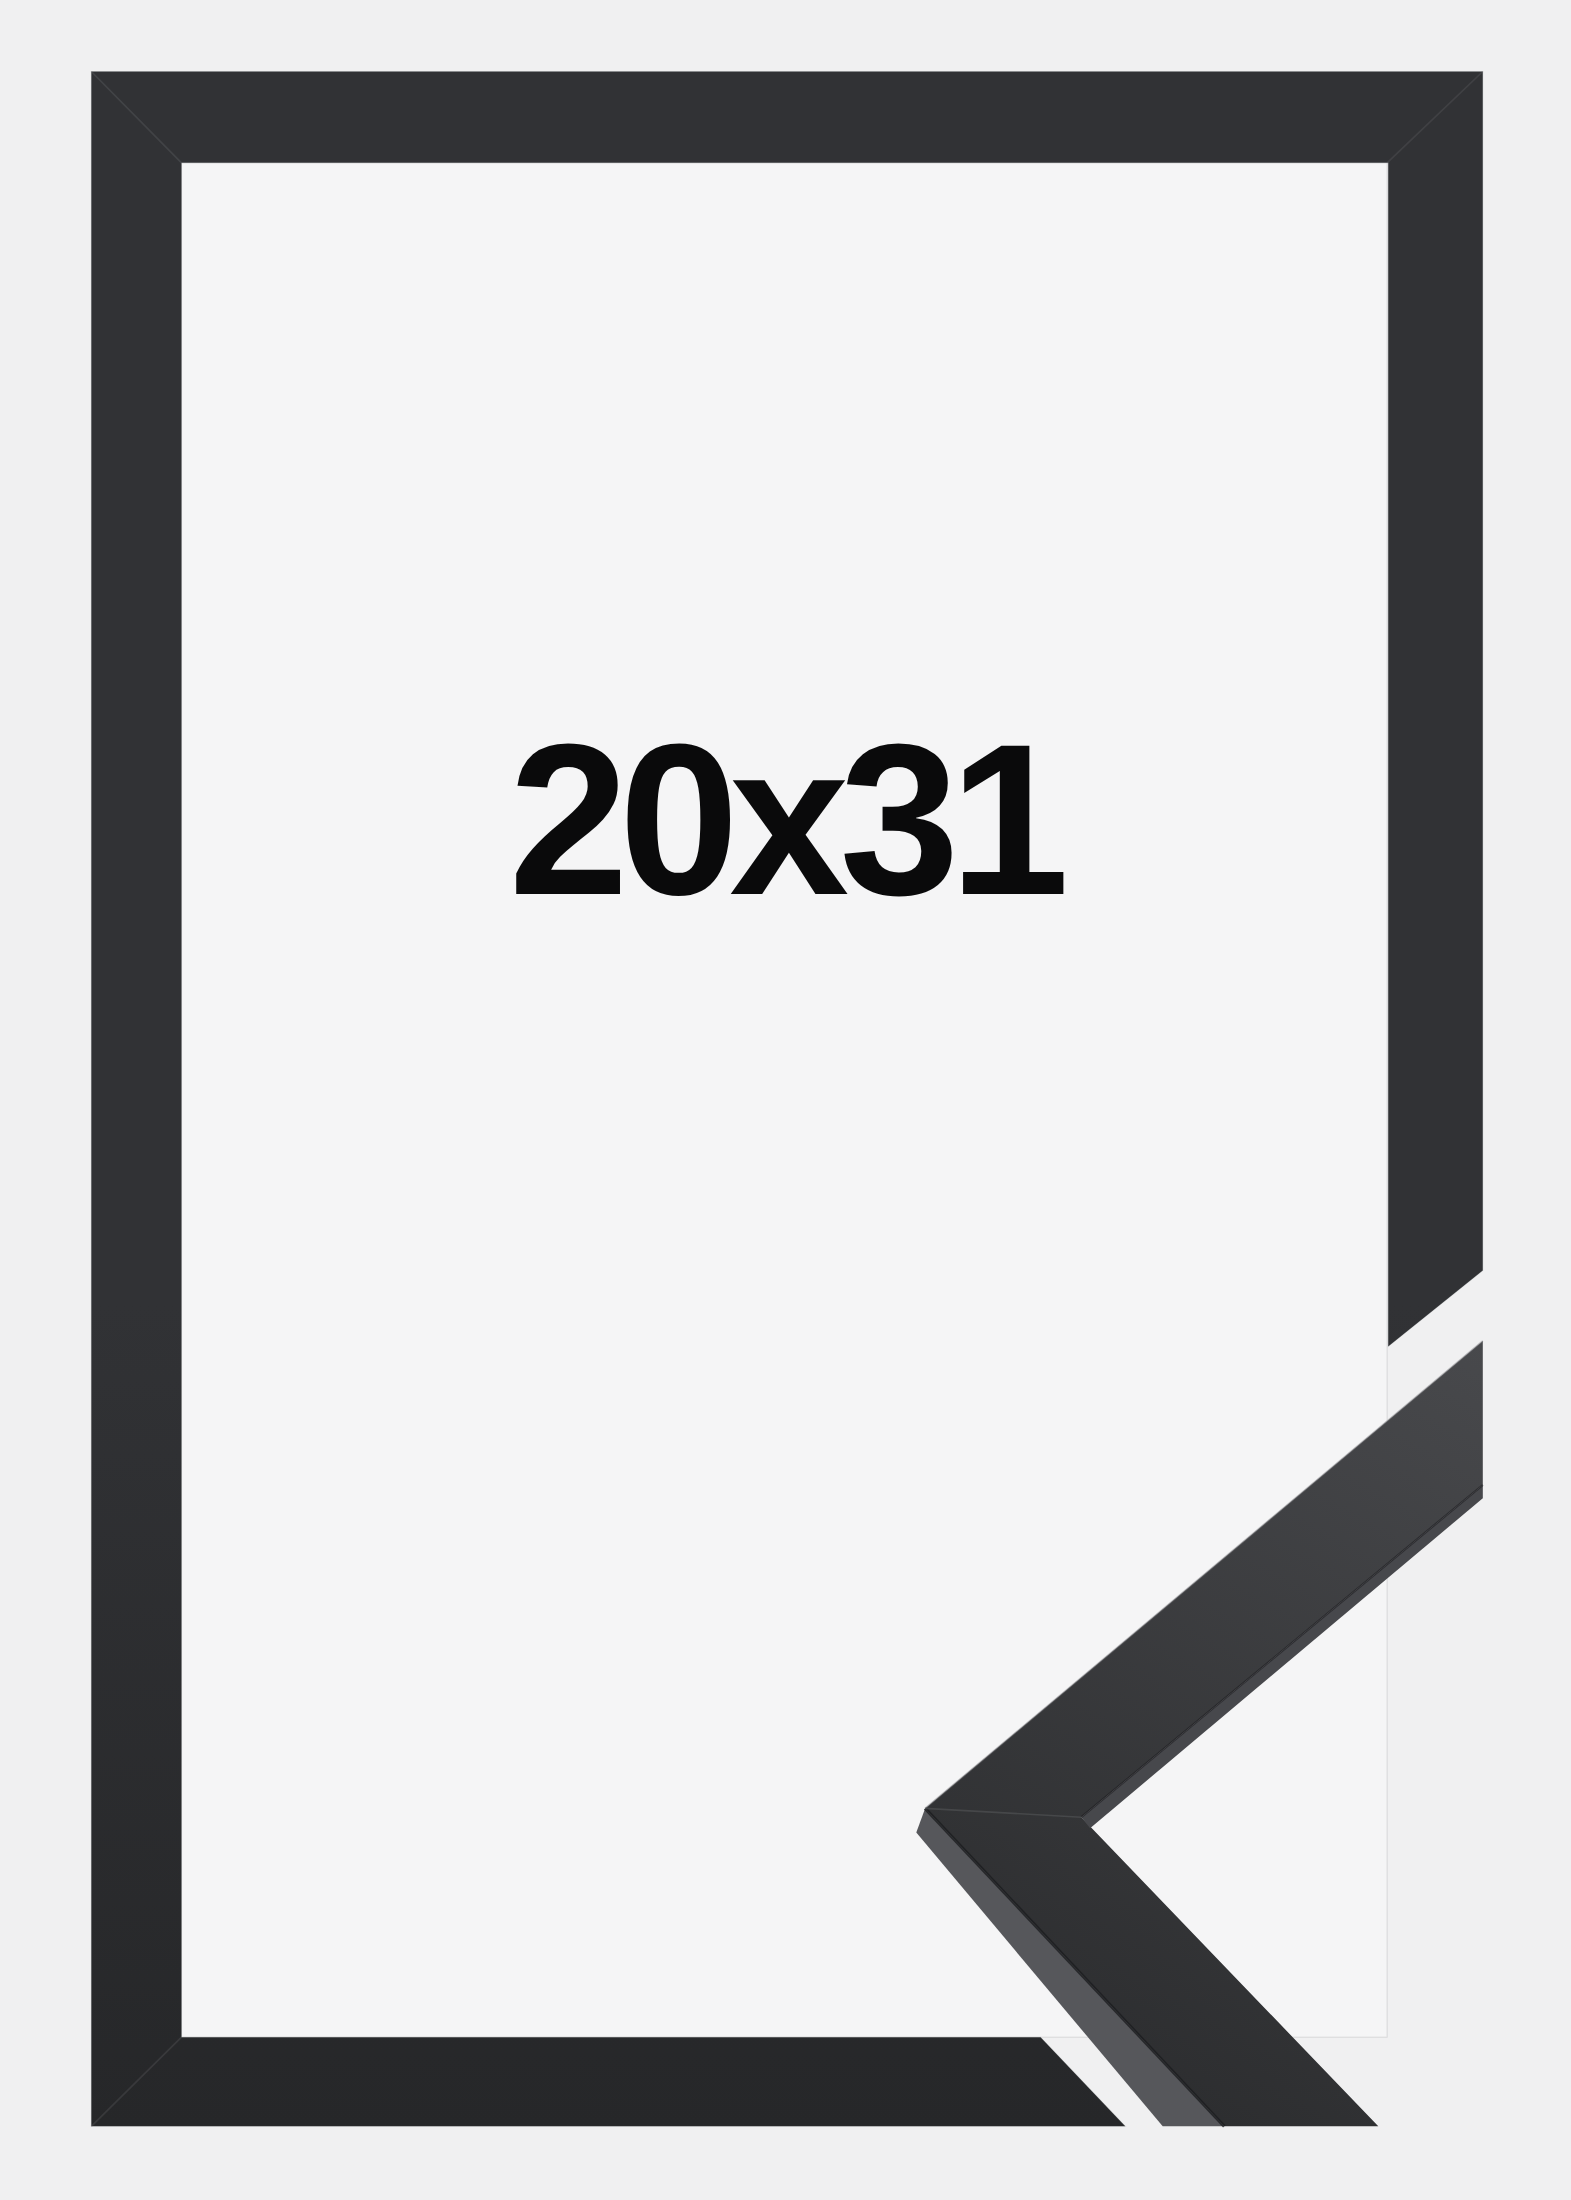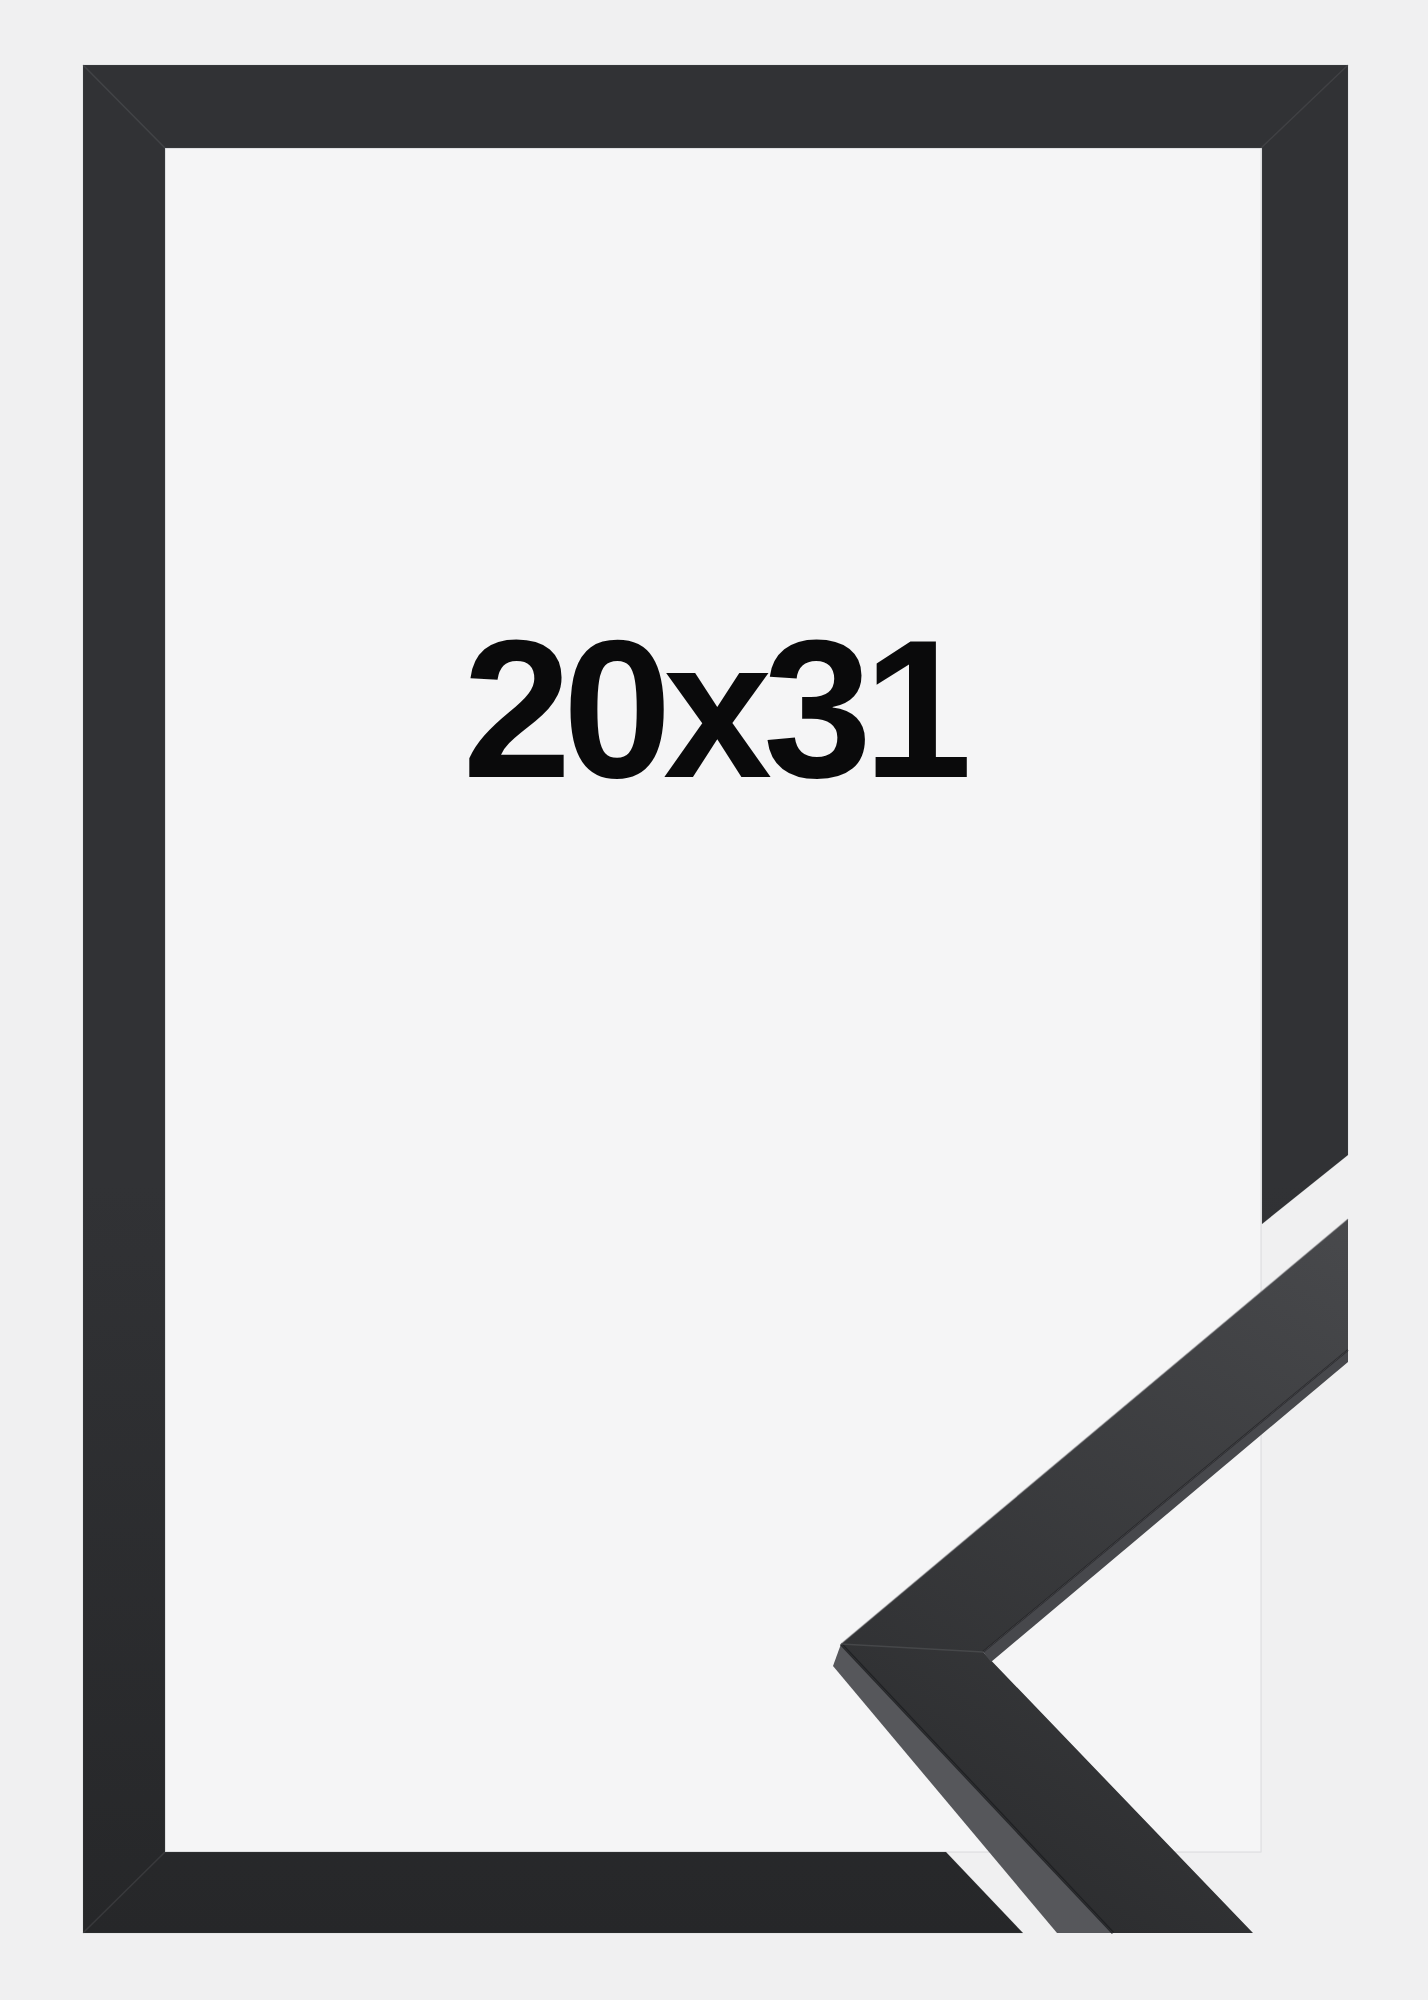--- a/index.html
+++ b/index.html
@@ -16,21 +16,21 @@
     background: var(--bg, #f0f0f1);
   }
   .scene {
     position: absolute;
     inset: 0;
     display: block;
   }
   .size-label {
     position: absolute;
     left: 165px;
-    top: 612px;
+    top: 648px;
     width: 1096px;
     text-align: center;
     font-size: 196px;
     font-weight: 700;
     letter-spacing: -0.045em;
     line-height: 1;
     color: var(--label, #0a0a0b);
     user-select: none;
     white-space: nowrap;
   }

